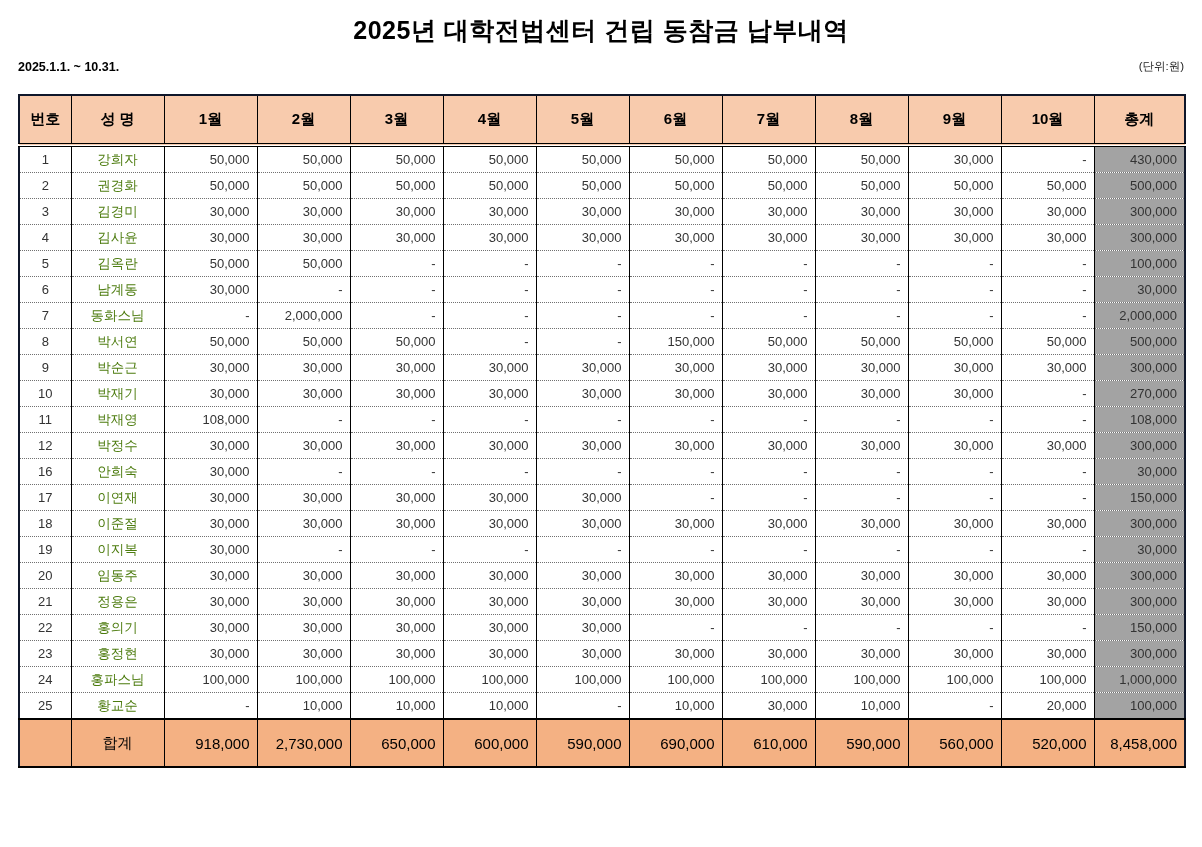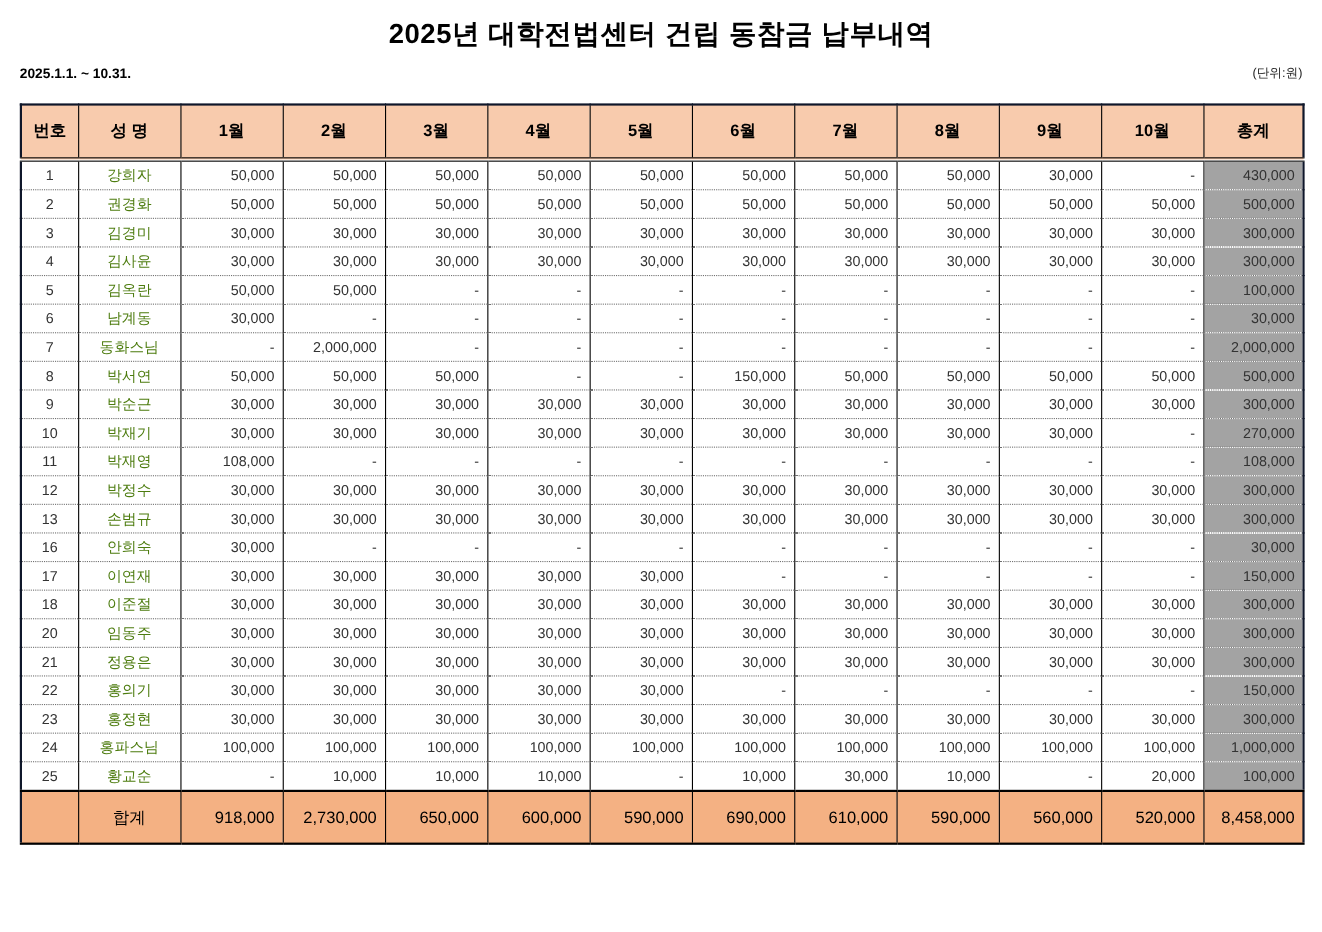--- a/index.html
+++ b/index.html
@@ -264,35 +264,20 @@
           <td class="c-num">30,000</td>
           <td class="c-num">30,000</td>
           <td class="c-num">30,000</td>
           <td class="c-num">30,000</td>
           <td class="c-num">30,000</td>
           <td class="c-num">30,000</td>
           <td class="c-num">30,000</td>
           <td class="c-num c-total">300,000</td>
         </tr>
         <tr>
-          <td class="c-no">13</td>
-          <td class="c-name">손범규</td>
-          <td class="c-num">30,000</td>
-          <td class="c-num">30,000</td>
-          <td class="c-num">30,000</td>
-          <td class="c-num">30,000</td>
-          <td class="c-num">30,000</td>
-          <td class="c-num">30,000</td>
-          <td class="c-num">30,000</td>
-          <td class="c-num">30,000</td>
-          <td class="c-num">30,000</td>
-          <td class="c-num">30,000</td>
-          <td class="c-num c-total">300,000</td>
-        </tr>
-        <tr>
           <td class="c-no">16</td>
           <td class="c-name">안희숙</td>
           <td class="c-num">30,000</td>
           <td class="c-num">-</td>
           <td class="c-num">-</td>
           <td class="c-num">-</td>
           <td class="c-num">-</td>
           <td class="c-num">-</td>
           <td class="c-num">-</td>
           <td class="c-num">-</td>
@@ -322,20 +307,35 @@
           <td class="c-num">30,000</td>
           <td class="c-num">30,000</td>
           <td class="c-num">30,000</td>
           <td class="c-num">30,000</td>
           <td class="c-num">30,000</td>
           <td class="c-num">30,000</td>
           <td class="c-num">30,000</td>
           <td class="c-num">30,000</td>
           <td class="c-num">30,000</td>
           <td class="c-num c-total">300,000</td>
+        </tr>
+        <tr>
+          <td class="c-no">19</td>
+          <td class="c-name">이지복</td>
+          <td class="c-num">30,000</td>
+          <td class="c-num">-</td>
+          <td class="c-num">-</td>
+          <td class="c-num">-</td>
+          <td class="c-num">-</td>
+          <td class="c-num">-</td>
+          <td class="c-num">-</td>
+          <td class="c-num">-</td>
+          <td class="c-num">-</td>
+          <td class="c-num">-</td>
+          <td class="c-num c-total">30,000</td>
         </tr>
         <tr>
           <td class="c-no">20</td>
           <td class="c-name">임동주</td>
           <td class="c-num">30,000</td>
           <td class="c-num">30,000</td>
           <td class="c-num">30,000</td>
           <td class="c-num">30,000</td>
           <td class="c-num">30,000</td>
           <td class="c-num">30,000</td>

